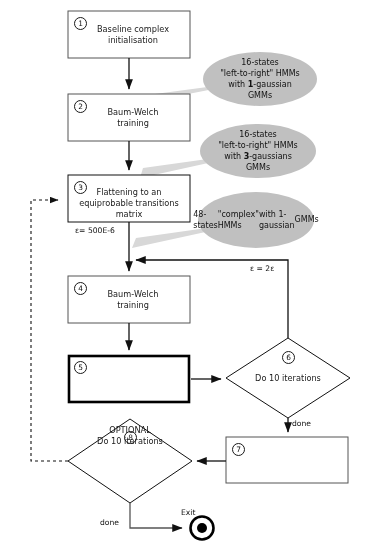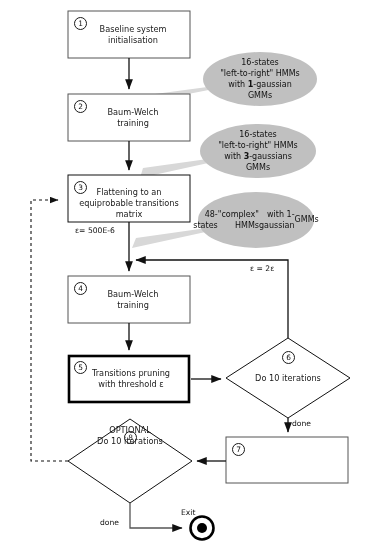--- a/index.html
+++ b/index.html
@@ -32,21 +32,21 @@
     color: #1a1a1a;
     line-height: 1.33;
     pointer-events: none;
     white-space: pre-line;
   }
   .callout-text {
     position: absolute;
     display: flex;
     align-items: center;
     justify-content: center;
-    text-align: right;
+    text-align: left;
     font-size: 8.0px;
     color: #111111;
     line-height: 1.38;
     white-space: pre-line;
   }
   .edge-label {
     position: absolute;
     font-size: 7.6px;
     color: #111111;
     white-space: nowrap;
@@ -130,31 +130,29 @@
 
   <div class="step-num" style="left:74px; top:17px;">1</div>
   <div class="step-num" style="left:74px; top:100px;">2</div>
   <div class="step-num" style="left:74px; top:181px;">3</div>
   <div class="step-num" style="left:74px; top:282px;">4</div>
   <div class="step-num" style="left:74px; top:361px;">5</div>
   <div class="step-num" style="left:282px; top:351px;">6</div>
   <div class="step-num" style="left:232px; top:443px;">7</div>
   <div class="step-num" style="left:124px; top:431px;">8</div>
 
-  <div class="node-text" style="left:78px; top:11px; width:110px; height:47px;">Baseline system
+  <div class="node-text" style="left:78px; top:11px; width:110px; height:47px;">Baseline complex
 initialisation</div>
   <div class="node-text" style="left:78px; top:94px; width:110px; height:47px;">Baum-Welch
 training</div>
   <div class="node-text" style="left:70px; top:175px; width:118px; height:57px;">Flattening to an
 equiprobable transitions
 matrix</div>
   <div class="node-text" style="left:78px; top:276px; width:110px; height:47px;">Baum-Welch
 training</div>
-  <div class="node-text" style="left:74px; top:356px; width:114px; height:46px;">Transitions pruning
-with threshold ε</div>
   <div class="node-text" style="left:236px; top:362px; width:104px; height:32px;">Do 10 iterations</div>
   <div class="node-text" style="left:80px; top:420px; width:100px; height:32px;">OPTIONAL
 Do 10 iterations</div>
 
   <div class="callout-text" style="left:203px; top:53px; width:114px; height:52px; flex-direction:column;">
     <span>16-states</span>
     <span>"left-to-right" HMMs</span>
     <span><span>with </span><b>1</b><span>-gaussian</span></span>
     <span>GMMs</span>
   </div>

